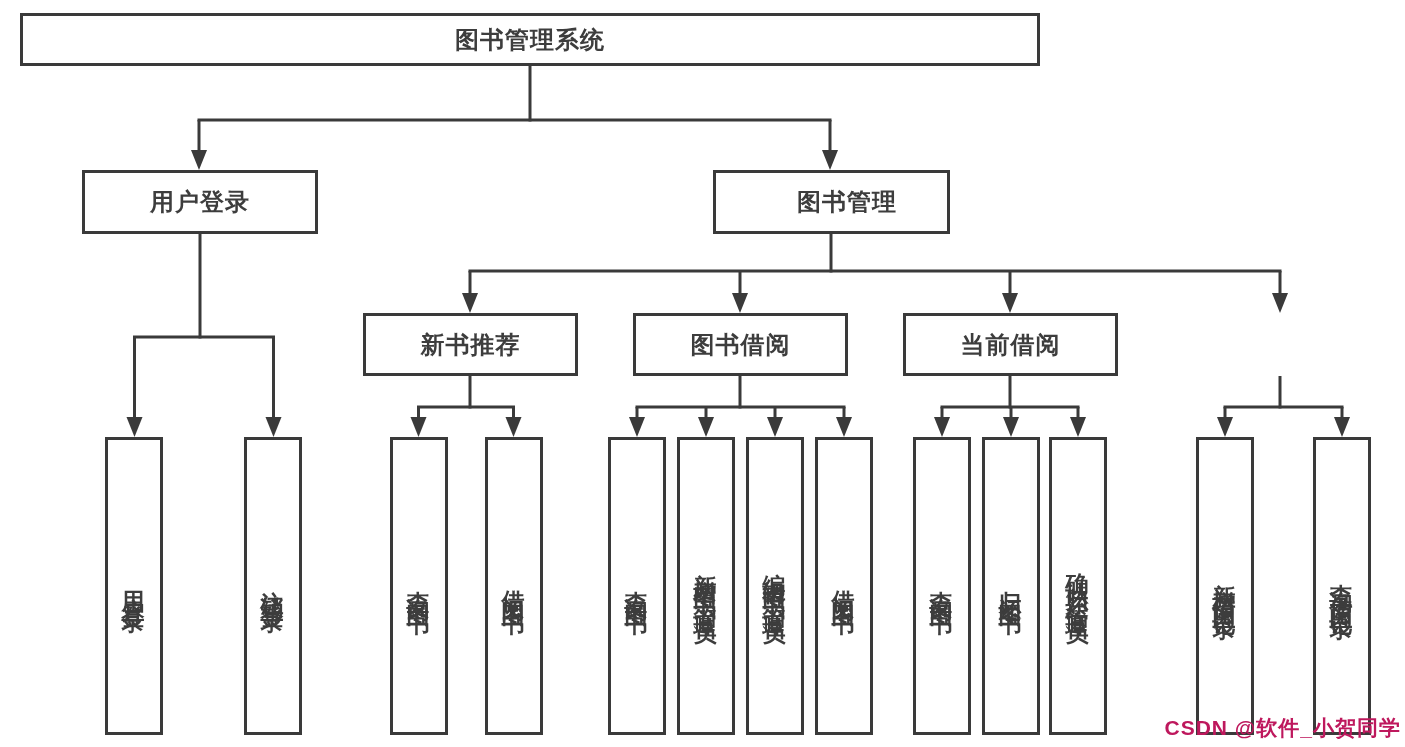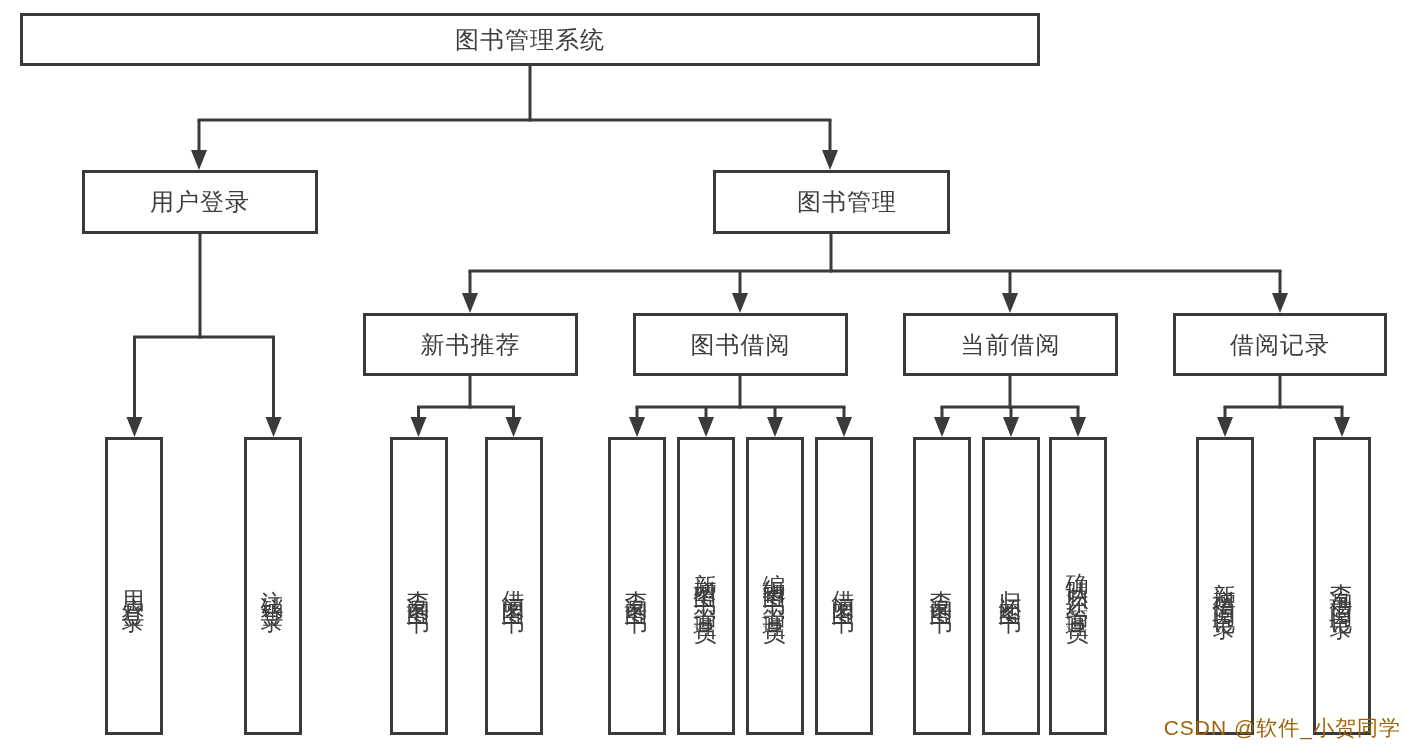--- a/index.html
+++ b/index.html
@@ -2,20 +2,21 @@
 <html><head>
 <meta charset="utf-8">
 <style>
   html,body { margin:0; padding:0; background:#ffffff; }
   .canvas {
     position:relative;
     width:1405px; height:747px;
     background:#ffffff;
     font-family:"Liberation Sans","DejaVu Sans",sans-serif;
     overflow:hidden;
+    font-weight:bold;
   }
   .wires { position:absolute; left:0; top:0; width:1405px; height:747px; }
   .box {
     position:absolute;
     box-sizing:border-box;
     border:3px solid #3a3a3a;
     background:#ffffff;
     display:flex;
     align-items:center;
     justify-content:center;
@@ -28,21 +29,21 @@
     writing-mode:vertical-rl;
     text-orientation:mixed;
     font-size:23px;
     letter-spacing:7px;
     white-space:normal;
   }
   .watermark {
     position:absolute;
     right:4px; top:714px;
     font-size:21px;
-    color:#a16207;
+    color:#be185d;
     letter-spacing:1px;
   }
 </style>
 </head>
 <body>
 
 <div class="canvas">
 
   <svg class="wires" viewBox="0 0 1405 747" xmlns="http://www.w3.org/2000/svg">
     <g stroke="#3a3a3a" stroke-width="3" fill="none">
@@ -111,21 +112,20 @@
   </svg>
 
   <div class="box" style="left:20px;top:13px;width:1020px;height:53px;">图书管理系统</div>
 
   <div class="box" style="left:82px;top:170px;width:236px;height:64px;">用户登录</div>
   <div class="box" style="left:713px;top:170px;width:237px;height:64px;padding-left:31px;">图书管理</div>
 
   <div class="box" style="left:363px;top:313px;width:215px;height:63px;text-align:right;">新书推荐</div>
   <div class="box" style="left:633px;top:313px;width:215px;height:63px;">图书借阅</div>
   <div class="box" style="left:903px;top:313px;width:215px;height:63px;">当前借阅</div>
-  <div class="box" style="left:1173px;top:313px;width:214px;height:63px;">借阅记录</div>
 
   <div class="box vert" style="left:105px;top:437px;width:58px;height:298px;">用户登录</div>
   <div class="box vert" style="left:244px;top:437px;width:58px;height:298px;">注销登录</div>
 
   <div class="box vert" style="left:390px;top:437px;width:58px;height:298px;">查询图书</div>
   <div class="box vert" style="left:485px;top:437px;width:58px;height:298px;">借阅图书</div>
 
   <div class="box vert" style="left:608px;top:437px;width:58px;height:298px;">查询图书</div>
   <div class="box vert" style="left:677px;top:437px;width:58px;height:298px;">新增图书（管理员）</div>
   <div class="box vert" style="left:746px;top:437px;width:58px;height:298px;">编辑图书（管理员）</div>

